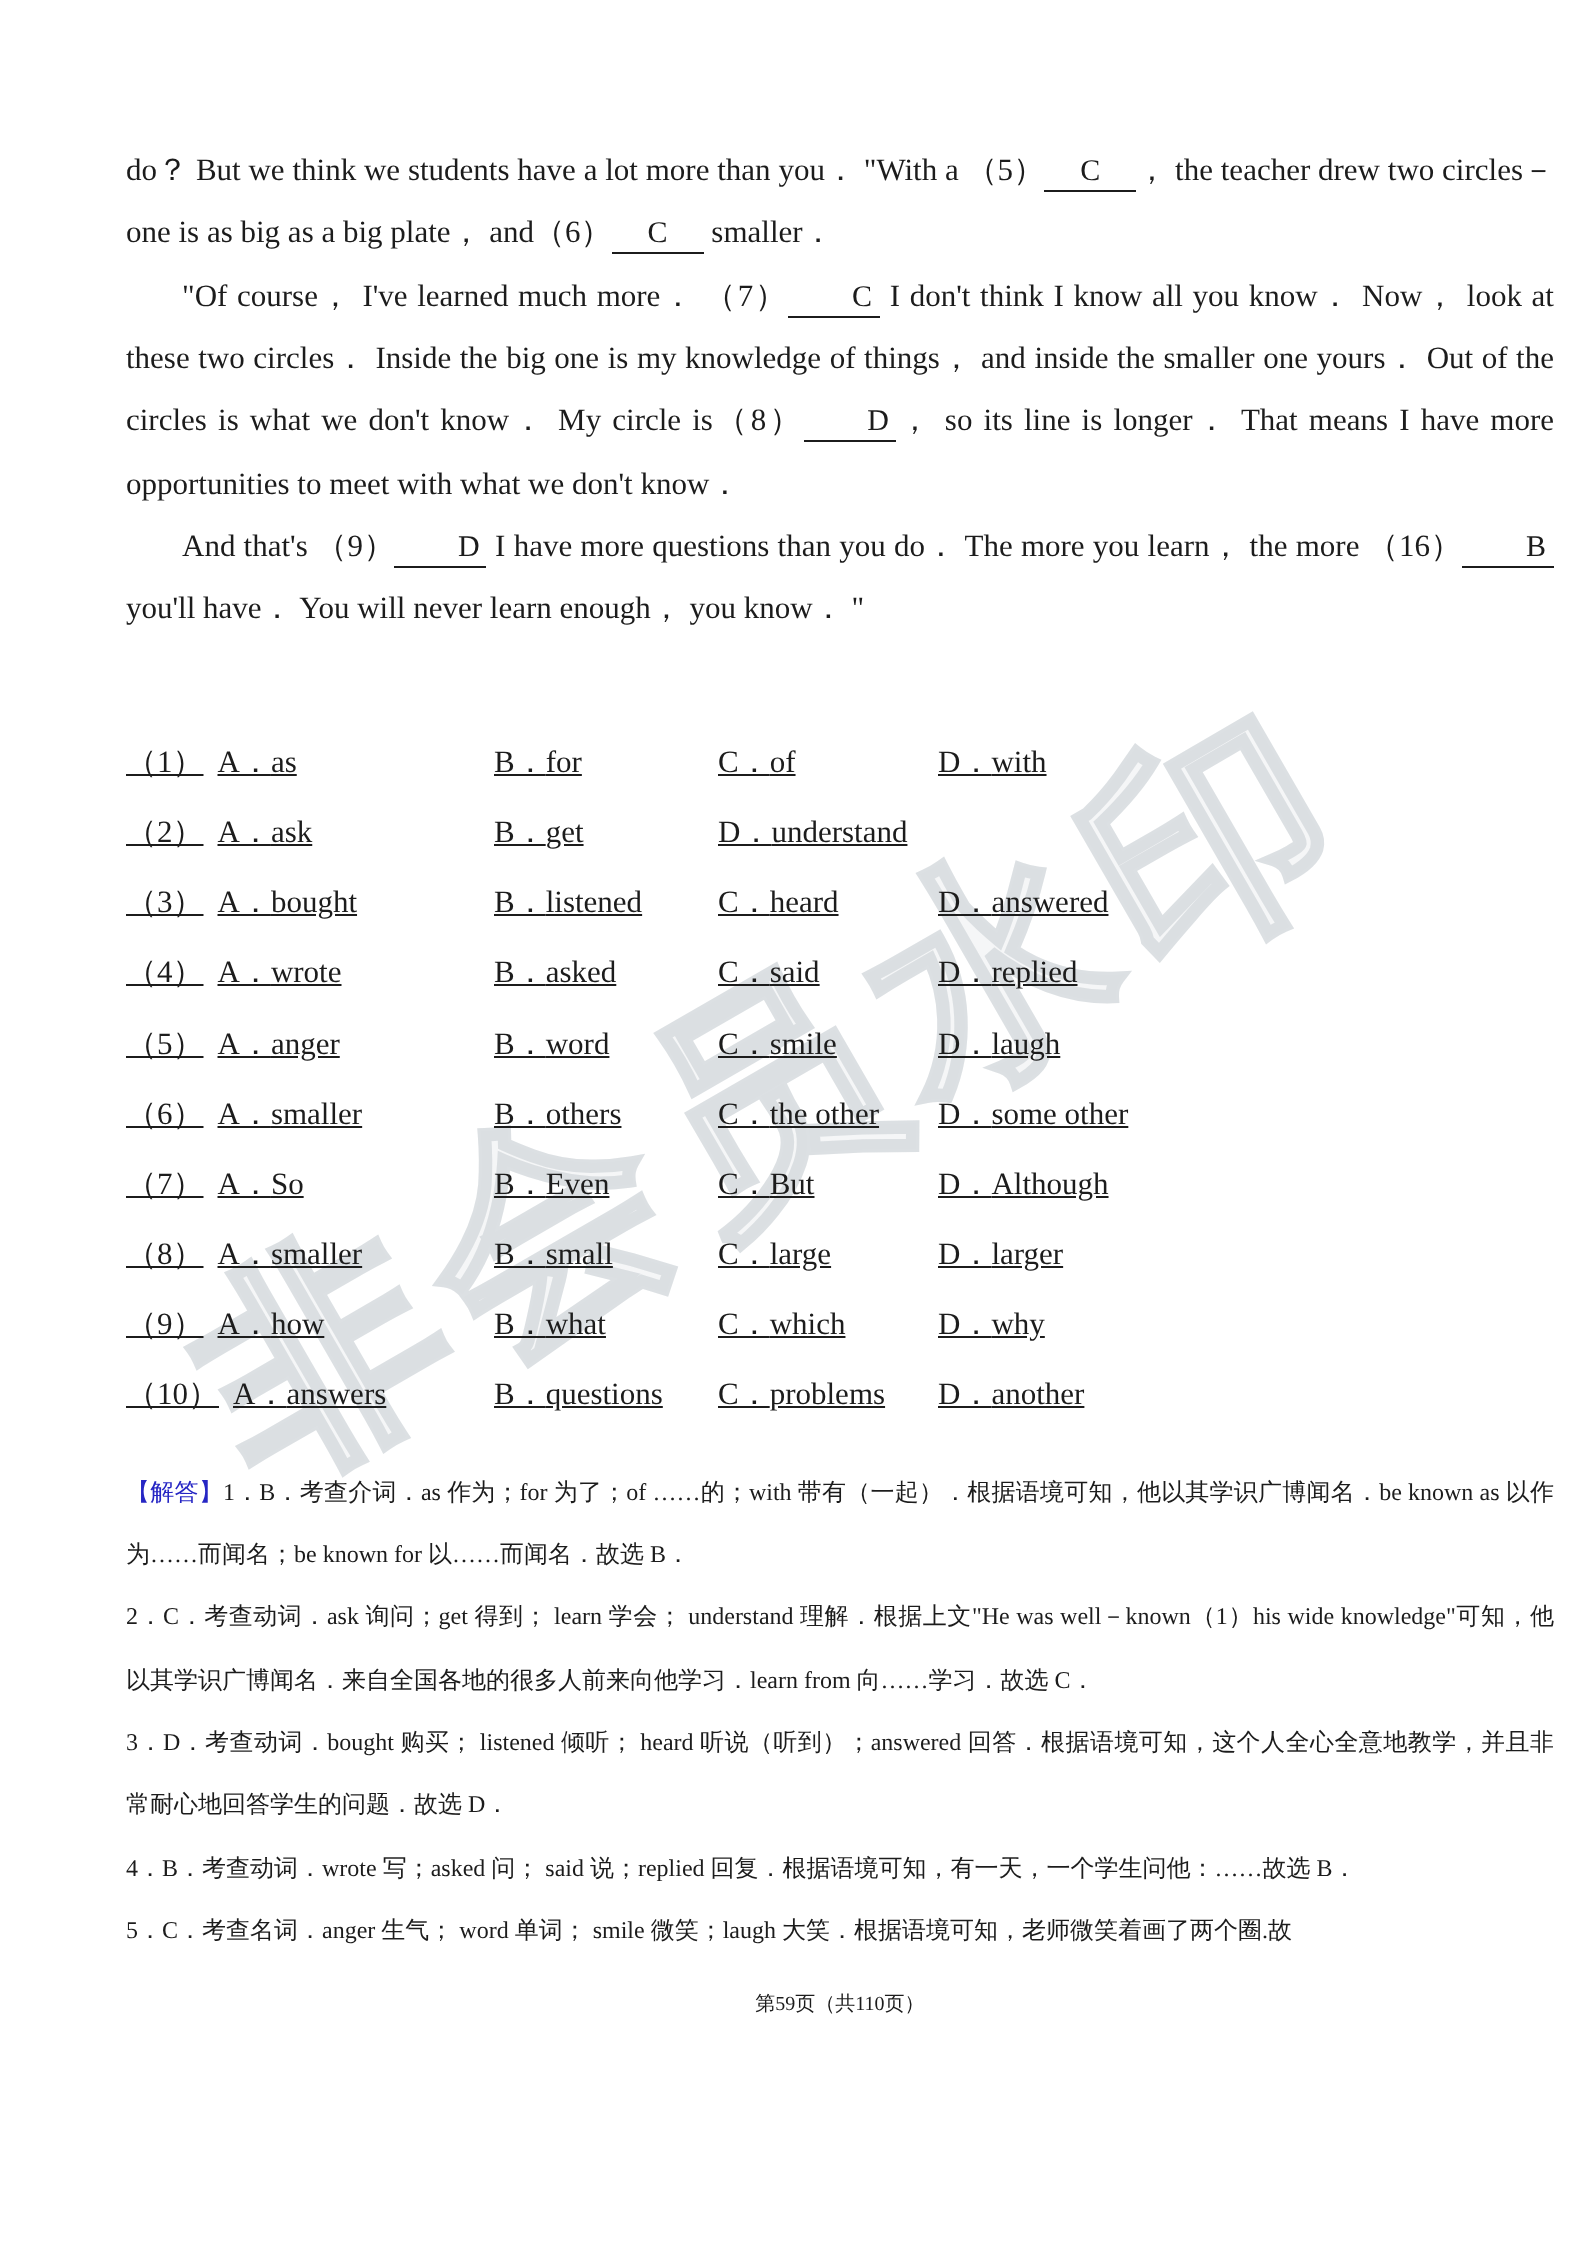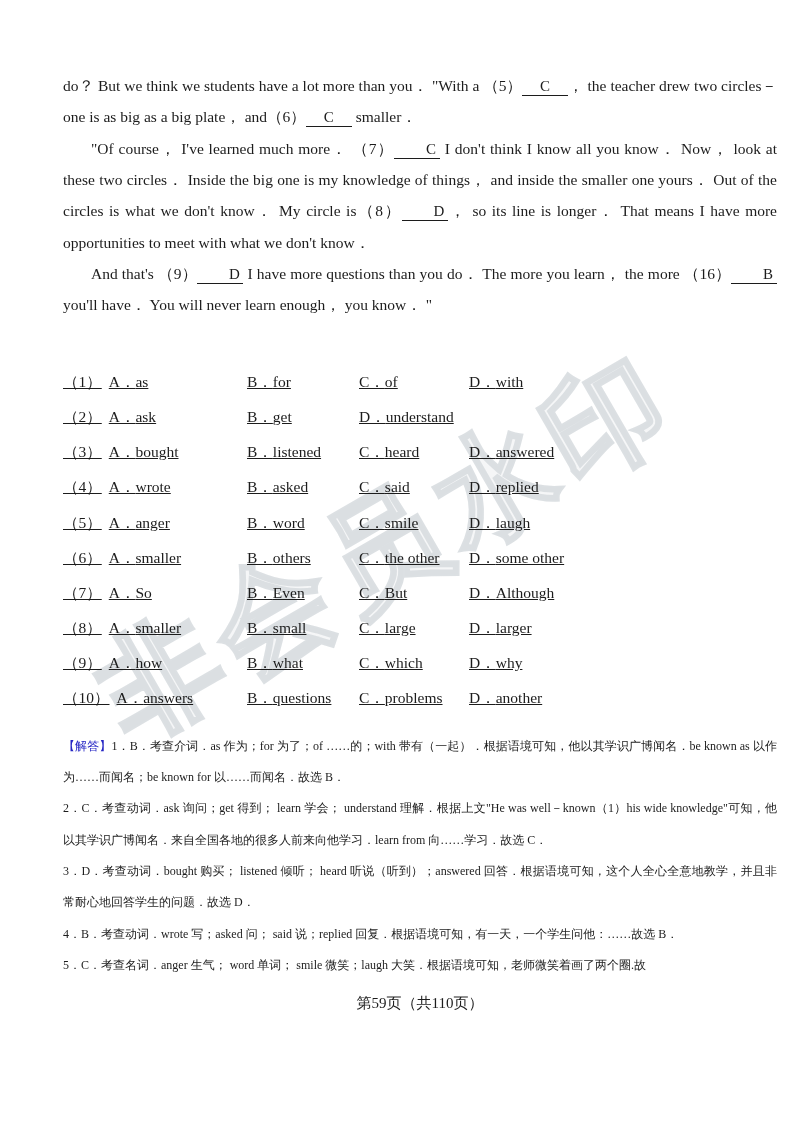--- a/index.html
+++ b/index.html
@@ -62,21 +62,21 @@
   .analysis p {
     font-size: 12px;
     line-height: 31.35px;
     text-align: justify;
   }
   .blue { color: #2626c4; }
   .footer {
     margin-top: 12px;
     width: 714px;
     text-align: center;
-    font-size: 15px;
+    font-size: 10px;
     line-height: 20px;
   }
 </style>
 </head>
 <body>
 
 <div class="page">
 
   <div class="watermark">非会员水印</div>
 

